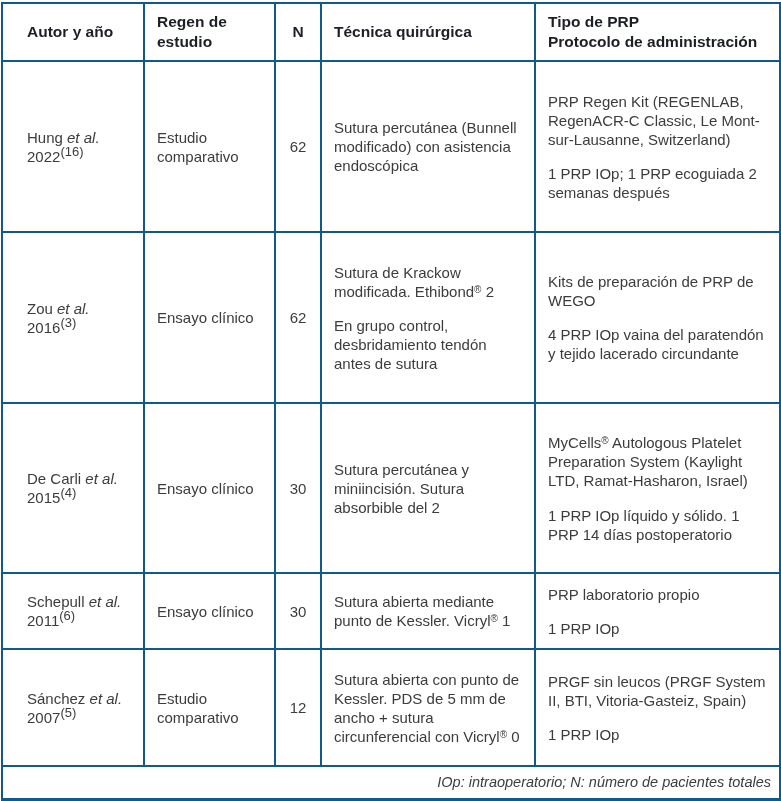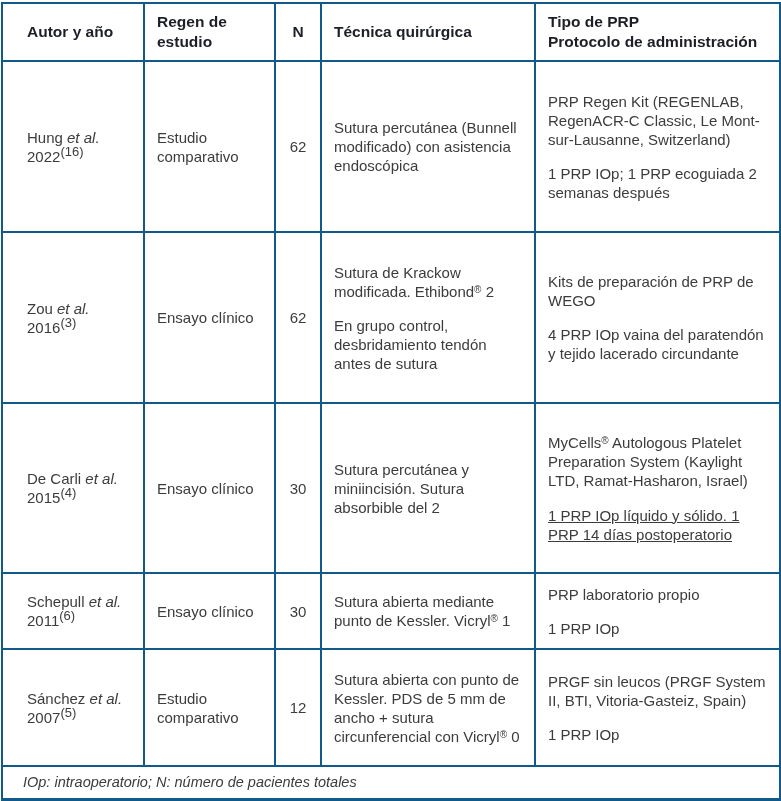--- a/index.html
+++ b/index.html
@@ -50,24 +50,25 @@
   tbody tr:nth-child(1){height:171px;}
   tbody tr:nth-child(2){height:171px;}
   tbody tr:nth-child(3){height:170px;}
   tbody tr:nth-child(4){height:76px;border-radius:9px;}
   tbody tr:nth-child(5){height:117px;}
   tfoot tr{height:33px;}
   tfoot td{
     font-style:italic;
     font-size:14.5px;
     padding:6px 8px 6px 20px;
+    text-align:right;
   }
   p.para{margin:0;}
   p.para + p.para{margin-top:15px;}
-  td.tight p.para + p.para{margin-top:16px;text-decoration:underline;}
+  td.tight p.para + p.para{margin-top:16px;}
   sup.ref{
     font-size:13px;
     line-height:0;
     vertical-align:6px;
   }
   sup.reg{
     font-size:10px;
     line-height:0;
     vertical-align:4px;
   }

